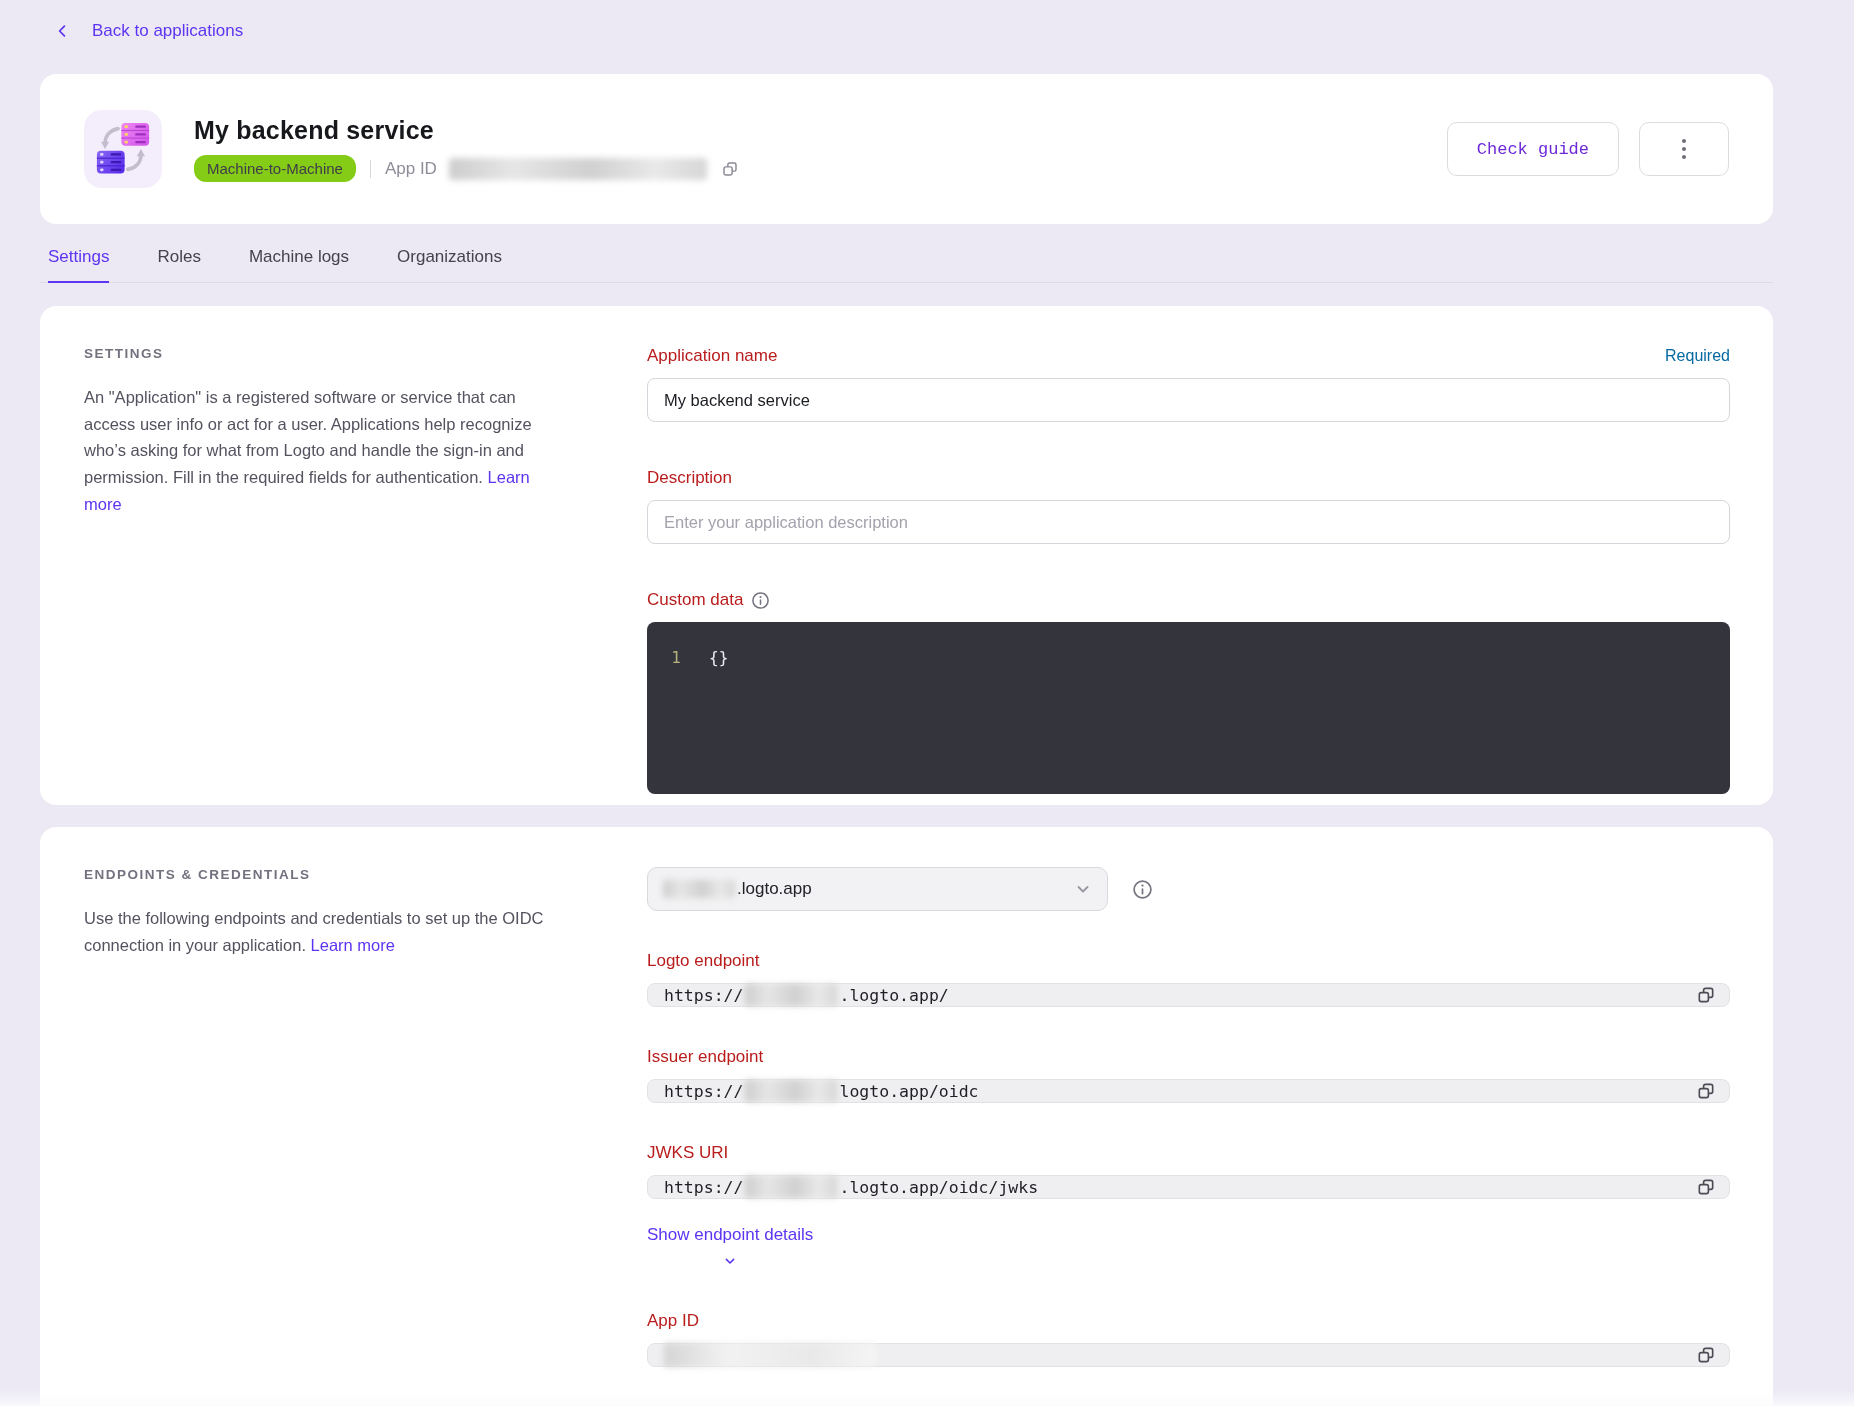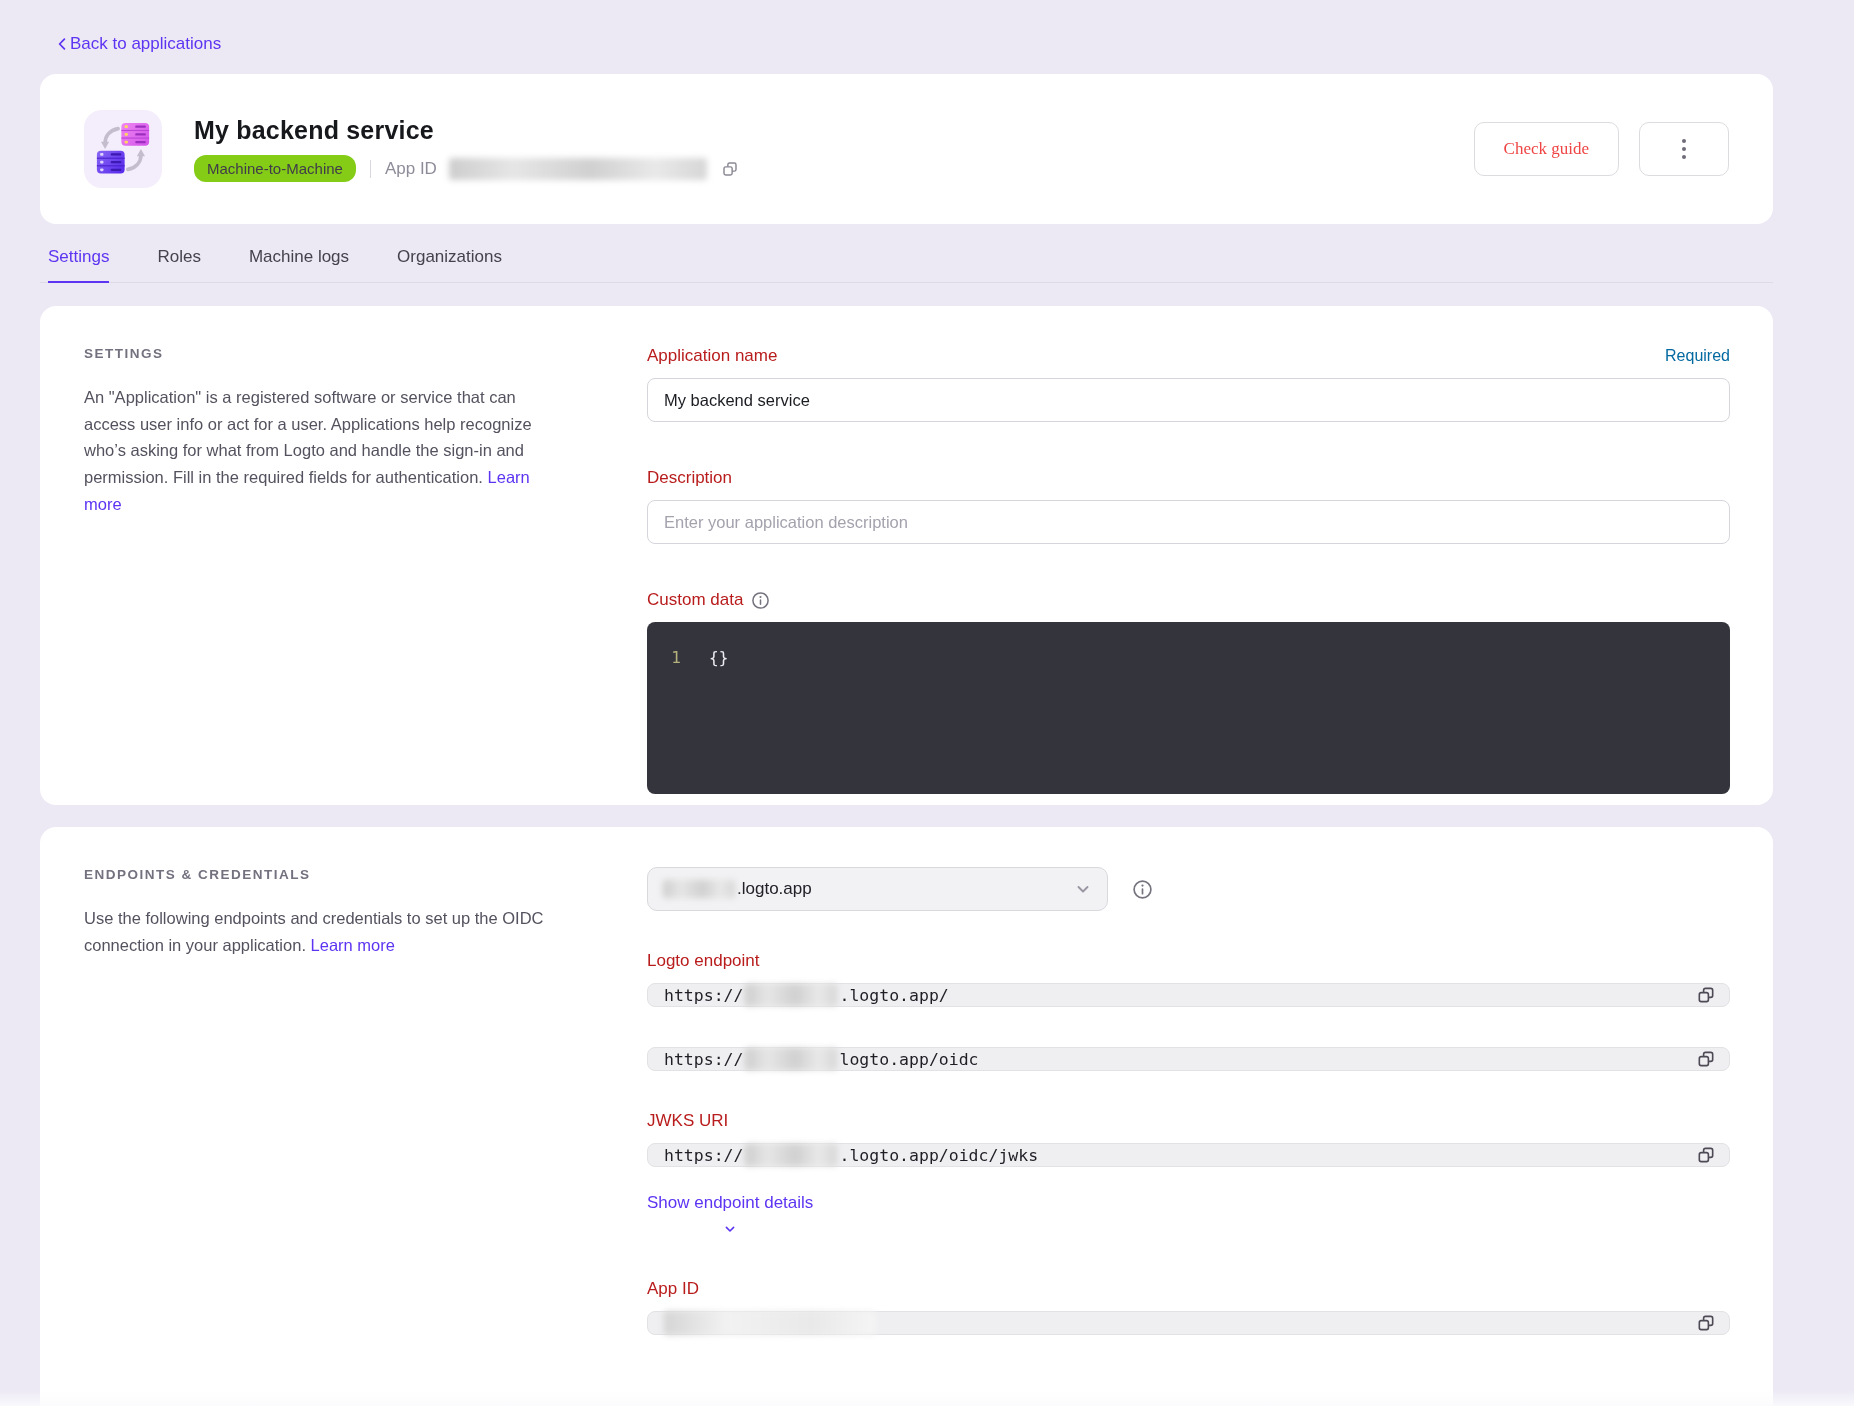--- a/index.html
+++ b/index.html
@@ -8,22 +8,22 @@
     position:relative;
     background:#ece9f4;
     overflow:hidden;
     font-family:"Liberation Sans", sans-serif;
     color:#1b1d22;
   }
   .page { position:absolute; left:40px; top:0; width:1733px; }
 
   
   .back-link {
-    position:absolute; top:34px; left:14px;
-    display:flex; align-items:center; gap:0;
+    position:absolute; top:21px; left:14px;
+    display:flex; align-items:center; gap:22px;
     color:#5d34f2; font-size:17px; cursor:pointer; text-decoration:none;
   }
 
   
   .card { position:absolute; left:0; width:100%; background:#ffffff; border-radius:16px; }
 
   
   .header-card { top:74px; height:150px; display:flex; align-items:center; padding:0 44px; }
   .app-icon {
     width:78px; height:78px; border-radius:18px; background:#f4edfb;
@@ -41,22 +41,22 @@
   .redacted {
     display:inline-block; border-radius:3px;
     background:linear-gradient(90deg,#cdcdcd 0%,#e6e6e6 25%,#d0d0d0 55%,#e9e9e9 80%,#d6d6d6 100%);
     filter:blur(3px);
   }
   .redacted.appid-header { width:258px; height:22px; margin-right:14px; }
   .icon-btn-inline { background:none; border:none; cursor:pointer; display:flex; align-items:center; padding:0; }
   .head-actions { margin-left:auto; display:flex; align-items:center; gap:20px; }
   .btn-outline {
     height:54px; padding:0 29px; background:#fff; border:1px solid #dcdbe0;
-    border-radius:10px; font-size:17px; font-weight:500; color:#ef4444;
-    font-family:Liberation Serif, serif; cursor:pointer;
+    border-radius:10px; font-size:17px; font-weight:500; color:#6d28d9;
+    font-family:Liberation Mono, monospace; cursor:pointer;
   }
   .kebab-btn {
     width:90px; height:54px; background:#fff; border:1px solid #dcdbe0; border-radius:10px;
     display:flex; flex-direction:column; align-items:center; justify-content:center; gap:4px; cursor:pointer;
   }
   .kebab-btn span { width:4px; height:4px; border-radius:50%; background:#6f6c78; }
 
   
   .tabs { position:absolute; top:247px; left:0; width:100%; display:flex; gap:48px;
           padding-left:8px; border-bottom:1px solid #dedbe9; }
@@ -293,20 +293,23 @@
           <button class="copy-btn">
             <svg width="20" height="20" viewBox="0 0 21 21" fill="none">
               <rect x="8" y="3.5" width="9.5" height="9.5" rx="2" stroke="#4d4a55" stroke-width="1.7"></rect>
               <rect x="3.5" y="8" width="9.5" height="9.5" rx="2" stroke="#4d4a55" stroke-width="1.7" fill="#efeef0"></rect>
             </svg>
           </button>
         </div>
       </div>
 
       <div class="endpoint-group">
+        <div class="label-row">
+          <span class="field-label">Issuer endpoint</span>
+        </div>
         <div class="readonly-field">
           <span>https://</span>
           <span class="redacted tenant-wide"></span>
           <span>logto.app/oidc</span>
           <button class="copy-btn">
             <svg width="20" height="20" viewBox="0 0 21 21" fill="none">
               <rect x="8" y="3.5" width="9.5" height="9.5" rx="2" stroke="#4d4a55" stroke-width="1.7"></rect>
               <rect x="3.5" y="8" width="9.5" height="9.5" rx="2" stroke="#4d4a55" stroke-width="1.7" fill="#efeef0"></rect>
             </svg>
           </button>

